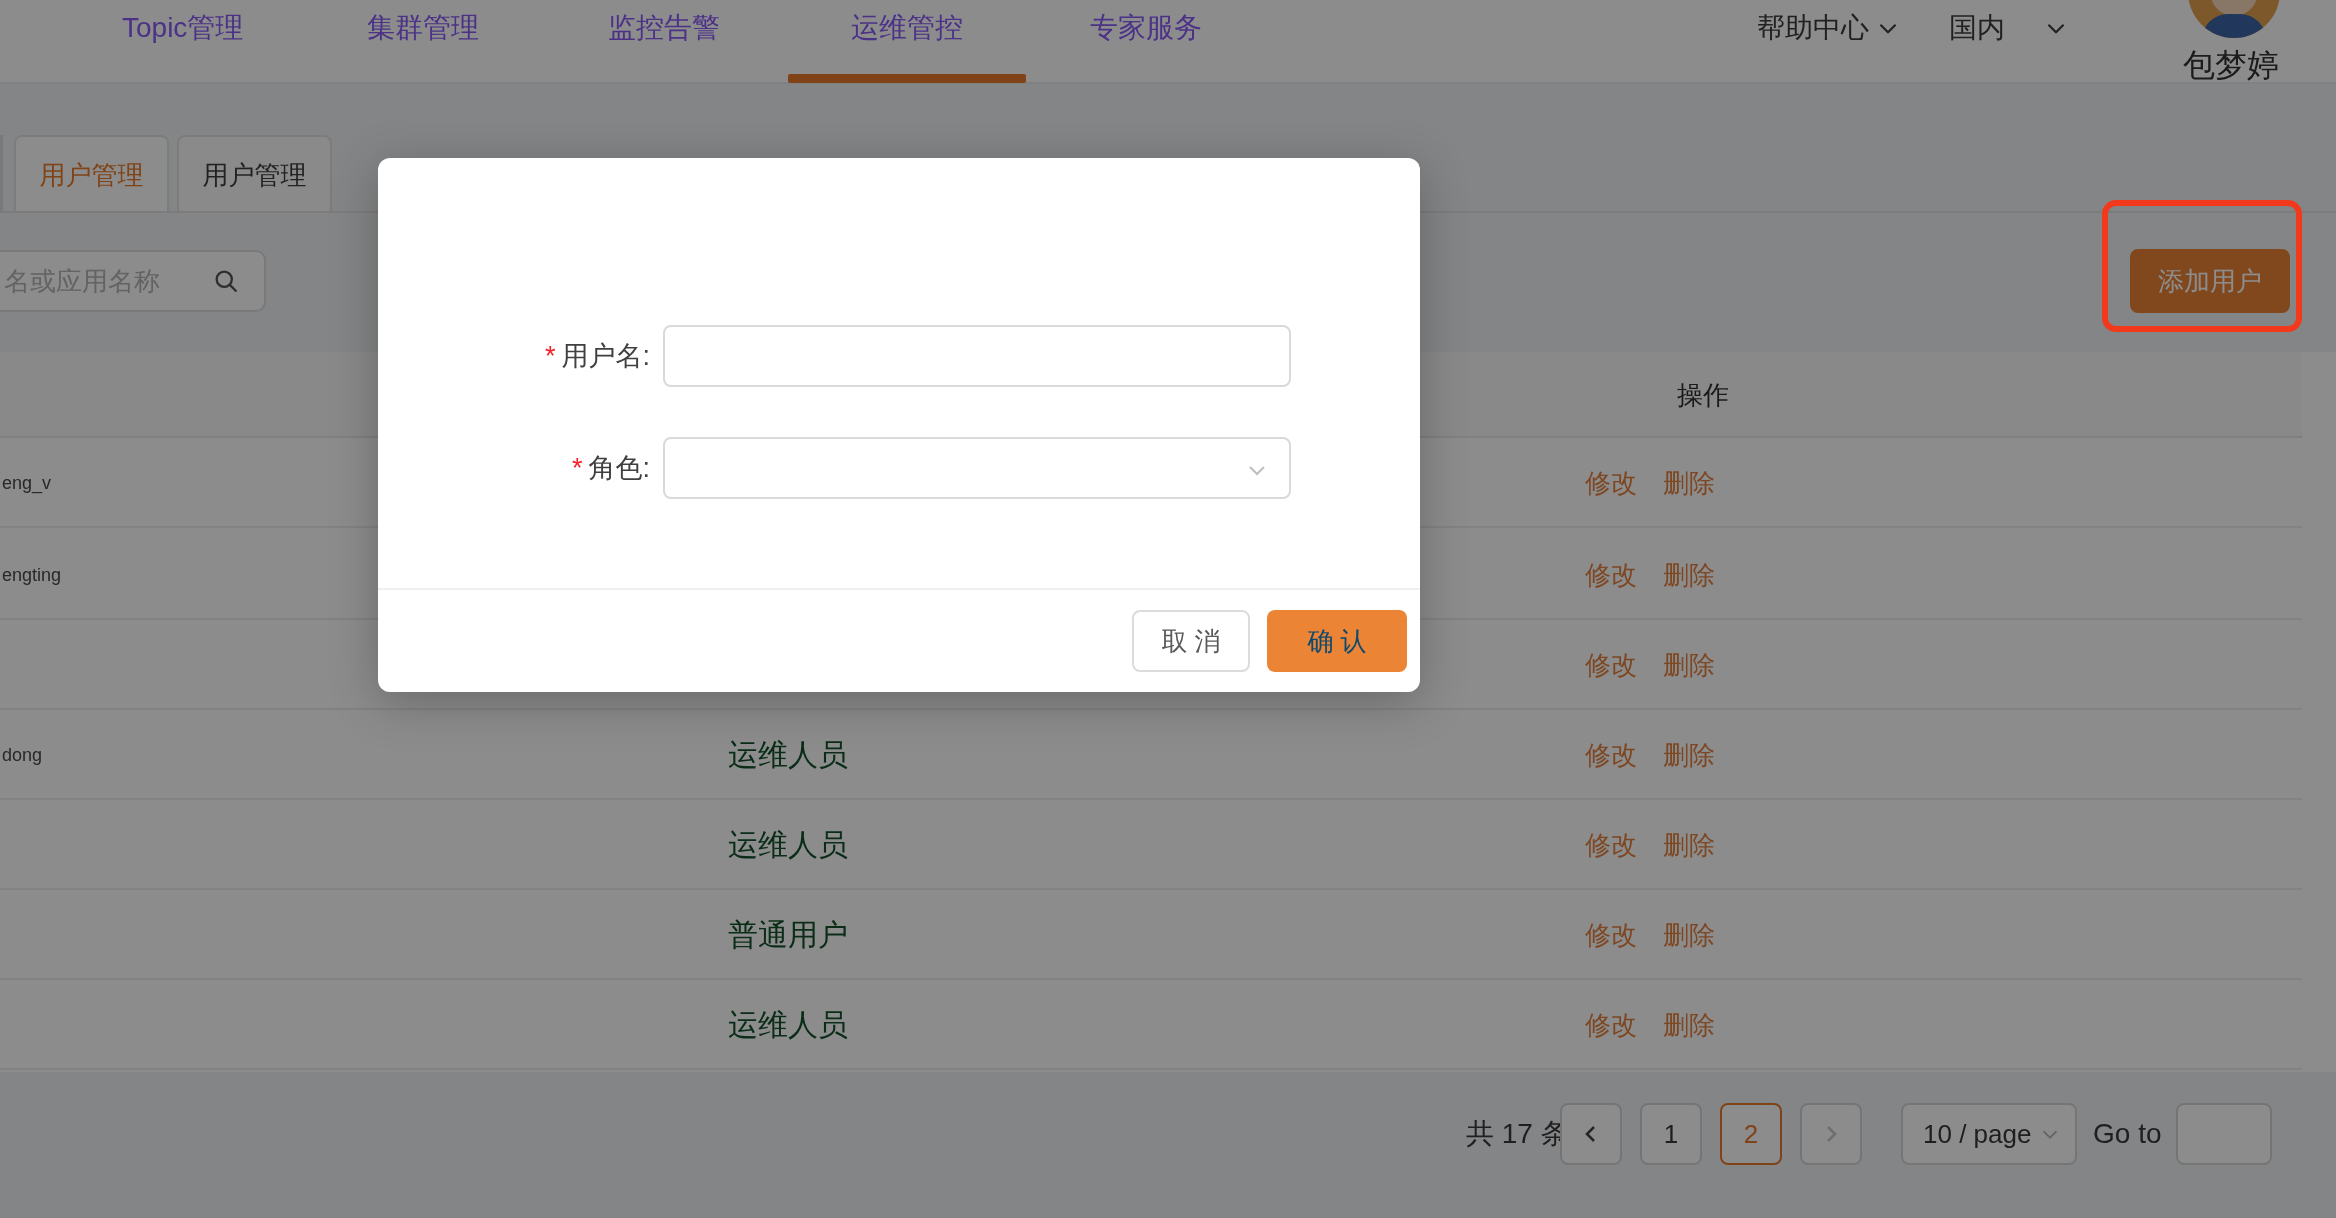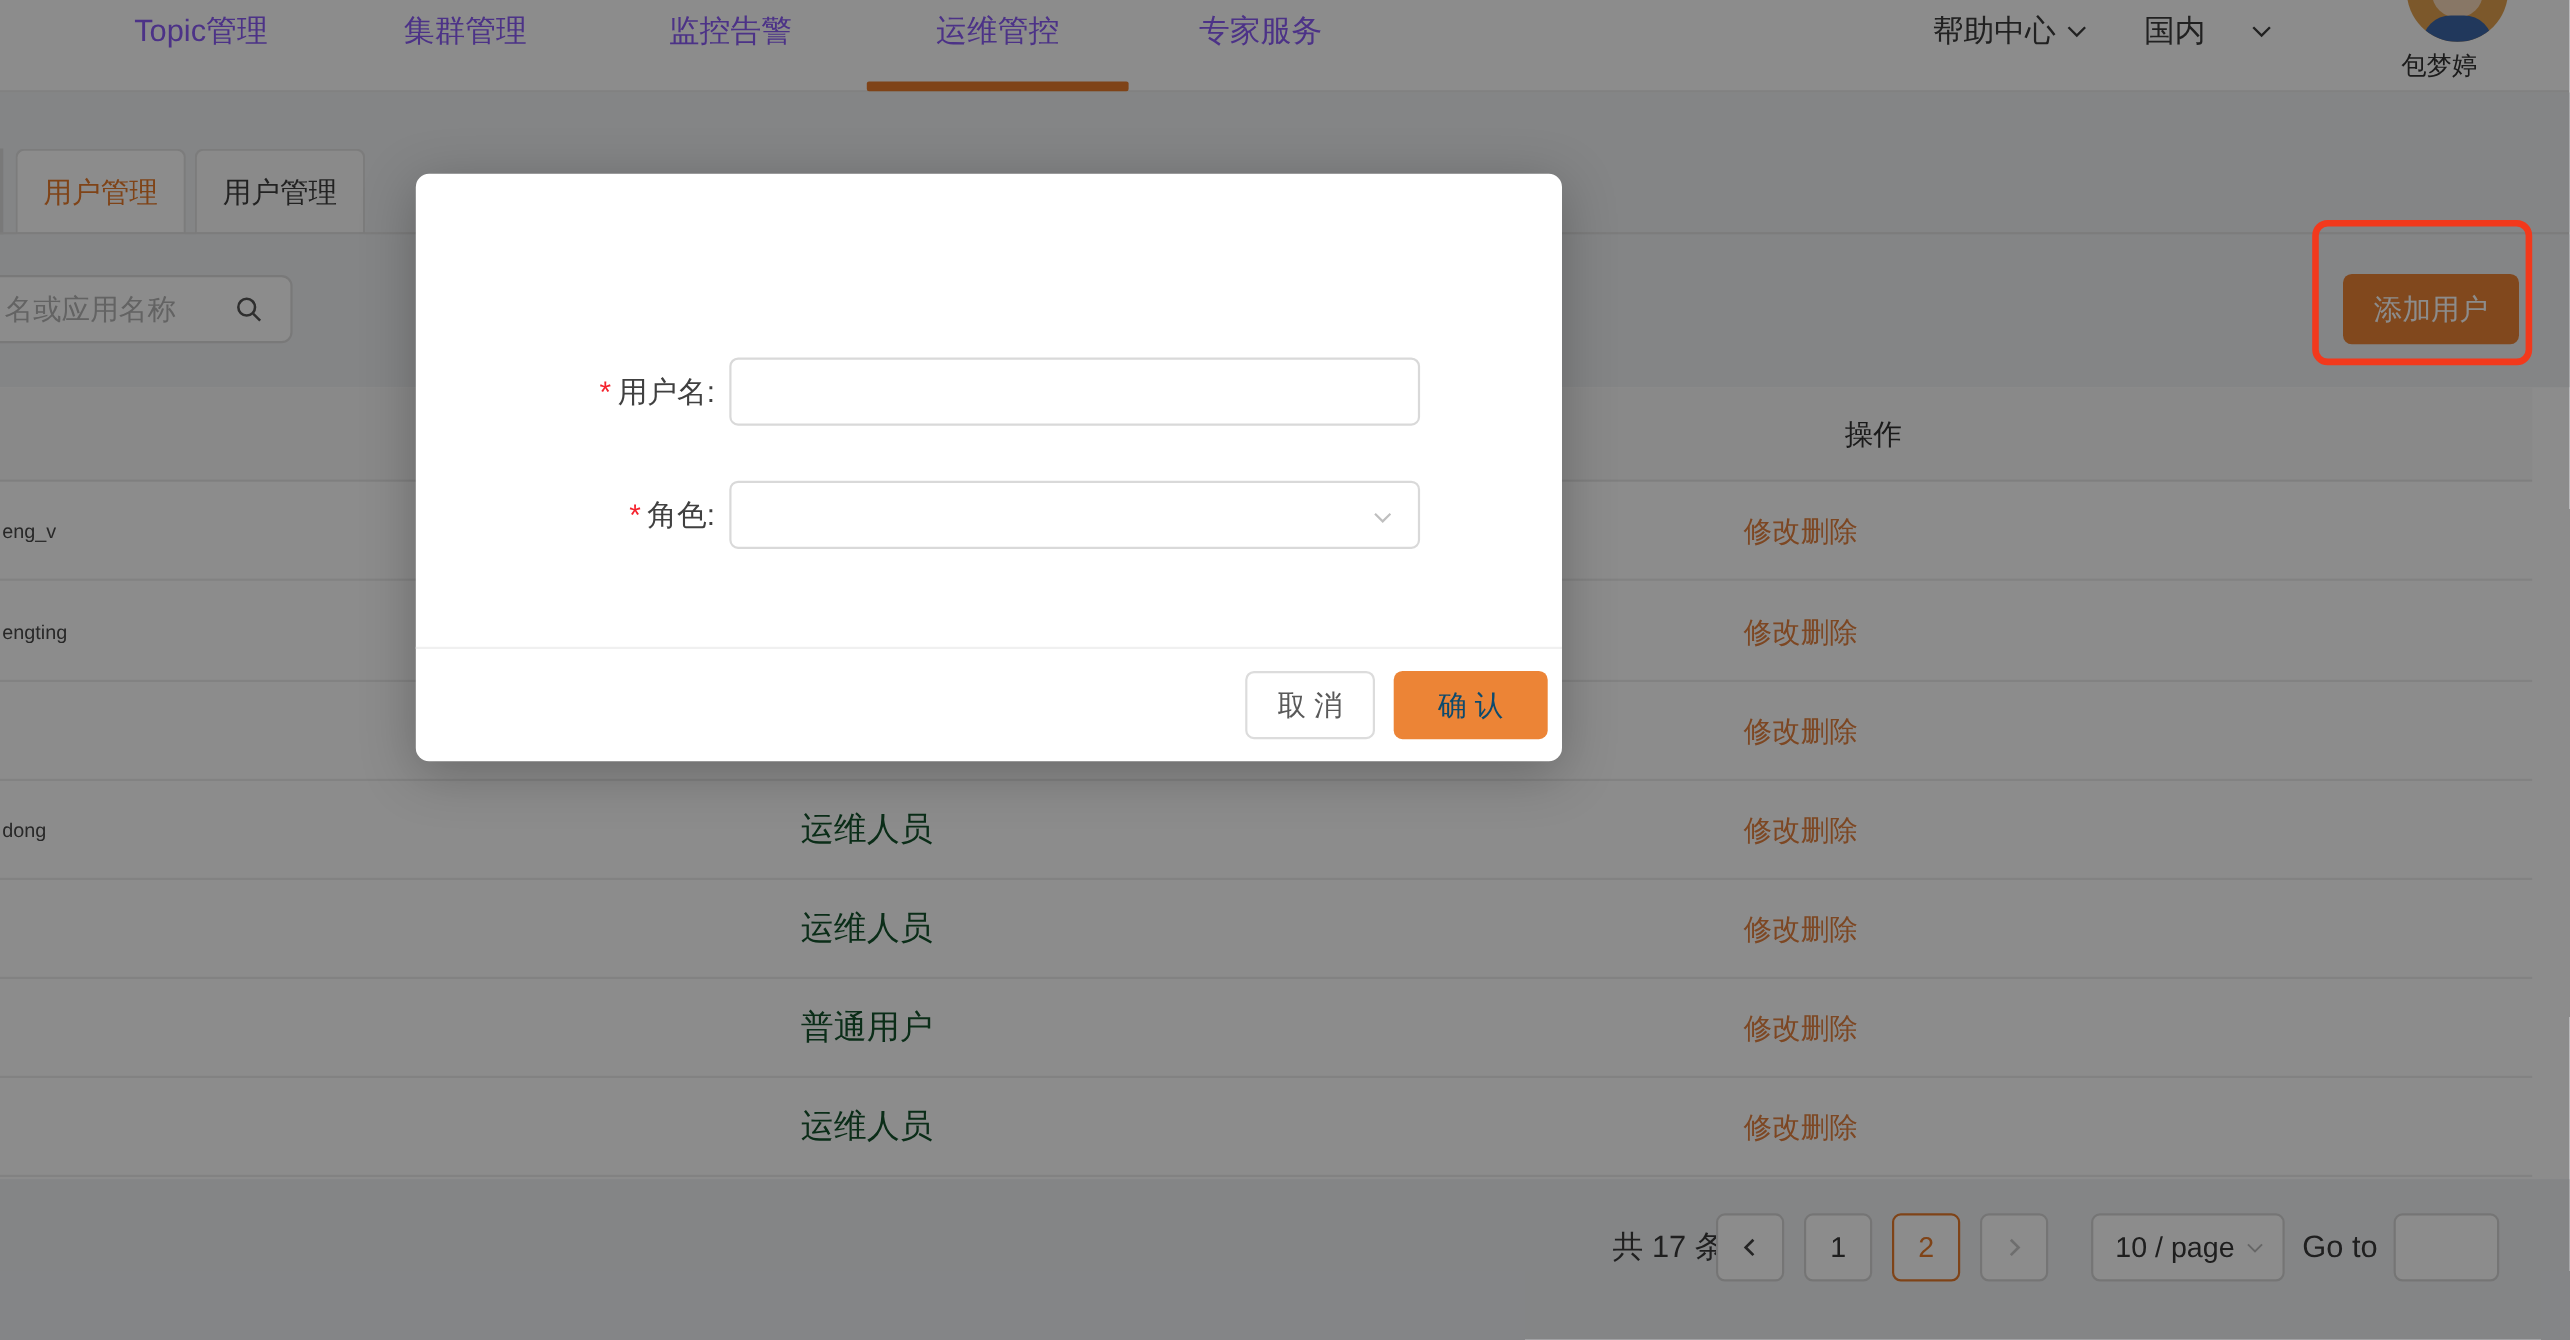--- a/index.html
+++ b/index.html
@@ -15,21 +15,21 @@
             border-bottom:2px solid #ececec; z-index:1; }
   .nav-item { top:6px; height:44px; line-height:44px; font-size:28px; color:#8b5cf6; cursor:pointer; }
   .nav-underline { left:788px; top:74px; width:238px; height:9px; background:#e87b2b; border-radius:2px; }
   .nav-right { top:6px; height:44px; line-height:44px; font-size:28px; color:#3c3c3c;
                display:flex; align-items:center; cursor:pointer; }
   .caret-svg { width:26px; height:26px; margin-left:6px; }
   .avatar { left:2188px; top:-54px; width:92px; height:92px; border-radius:50%;
             background:#e2a14f; overflow:hidden; cursor:pointer; }
   .avatar .face  { position:absolute; left:23px; top:26px; width:46px; height:44px; border-radius:50%; background:#f7d9ba; }
   .avatar .shirt { position:absolute; left:14px; top:68px; width:64px; height:26px; border-radius:30px 30px 0 0; background:#3c66a8; }
-  .user-name { left:2183px; top:44px; font-size:23px; color:#333;text-align:right; }
+  .user-name { left:2183px; top:44px; font-size:32px; color:#333;text-align:right; }
 
   
   .tab-sliver { left:0; top:135px; width:3px; height:78px; background:#dcdcdc; }
   .tab { top:135px; width:155px; height:78px; background:#fbfbfb;
          border:2px solid #e2e2e2; border-bottom:none; border-radius:8px 8px 0 0;
          text-align:center; line-height:76px; font-size:26px; color:#3f3f3f; cursor:pointer; }
   .tab.active { background:#ffffff; color:#e87b2b; }
   .tabbar-line { left:0; top:211px; width:2336px; height:2px; background:#e2e2e2; }
 
   
@@ -48,21 +48,21 @@
   .table-card { left:0; top:352px; width:2336px; height:720px; background:#ffffff; }
   .thead { left:0; top:352px; width:2302px; height:86px; background:#fafafa;
            border-bottom:2px solid #e8e8e8; }
   .th-op { position:absolute; left:1677px; top:0; height:86px; line-height:86px;
            font-size:26px; color:#303030; }
   .trow { left:0; width:2302px; height:90px; border-bottom:2px solid #ededed; background:#ffffff; }
   .td-name { position:absolute; left:2px;    top:0; height:90px; line-height:90px; font-size:18px; color:#4a4a4a; }
   .td-role { position:absolute; left:728px;  top:0; height:90px; line-height:90px; font-size:30px; color:#14532d; }
   .td-ops  { position:absolute; left:1585px; top:0; height:90px; line-height:90px; font-size:26px; }
   .op-link { color:#e38240; cursor:pointer; text-decoration:none; }
-  .op-link + .op-link { }
+  .op-link + .op-link { margin-left:26px; }
 
   
   .pg-total { left:1466px; top:1103px; height:62px; line-height:62px; font-size:28px; color:#3a3a3a; }
   .pg-btn { top:1103px; width:62px; height:62px; background:#ffffff; border:2px solid #d6d6d6;
             border-radius:8px; display:flex; align-items:center; justify-content:center;
             font-size:26px; color:#3a3a3a; cursor:pointer; }
   .pg-btn.active { border-color:#e87b2b; color:#e87b2b; }
   .pg-select { left:1901px; top:1103px; width:176px; height:62px; background:#ffffff;
                border:2px solid #d6d6d6; border-radius:8px; display:flex; align-items:center;
                padding:0 14px 0 20px; font-size:26px; color:#3a3a3a; cursor:pointer; }

